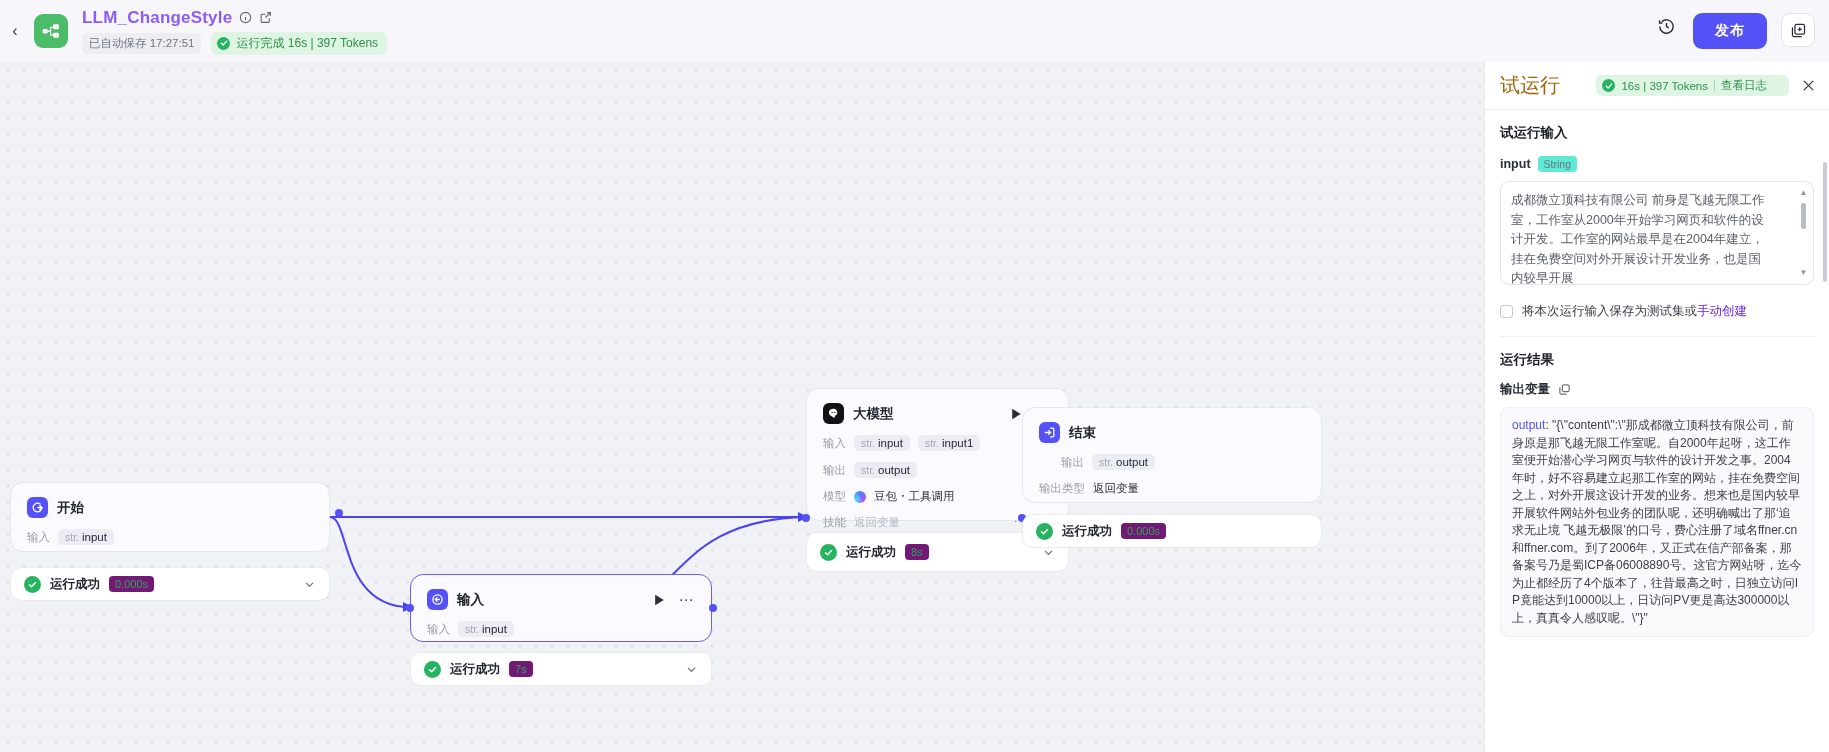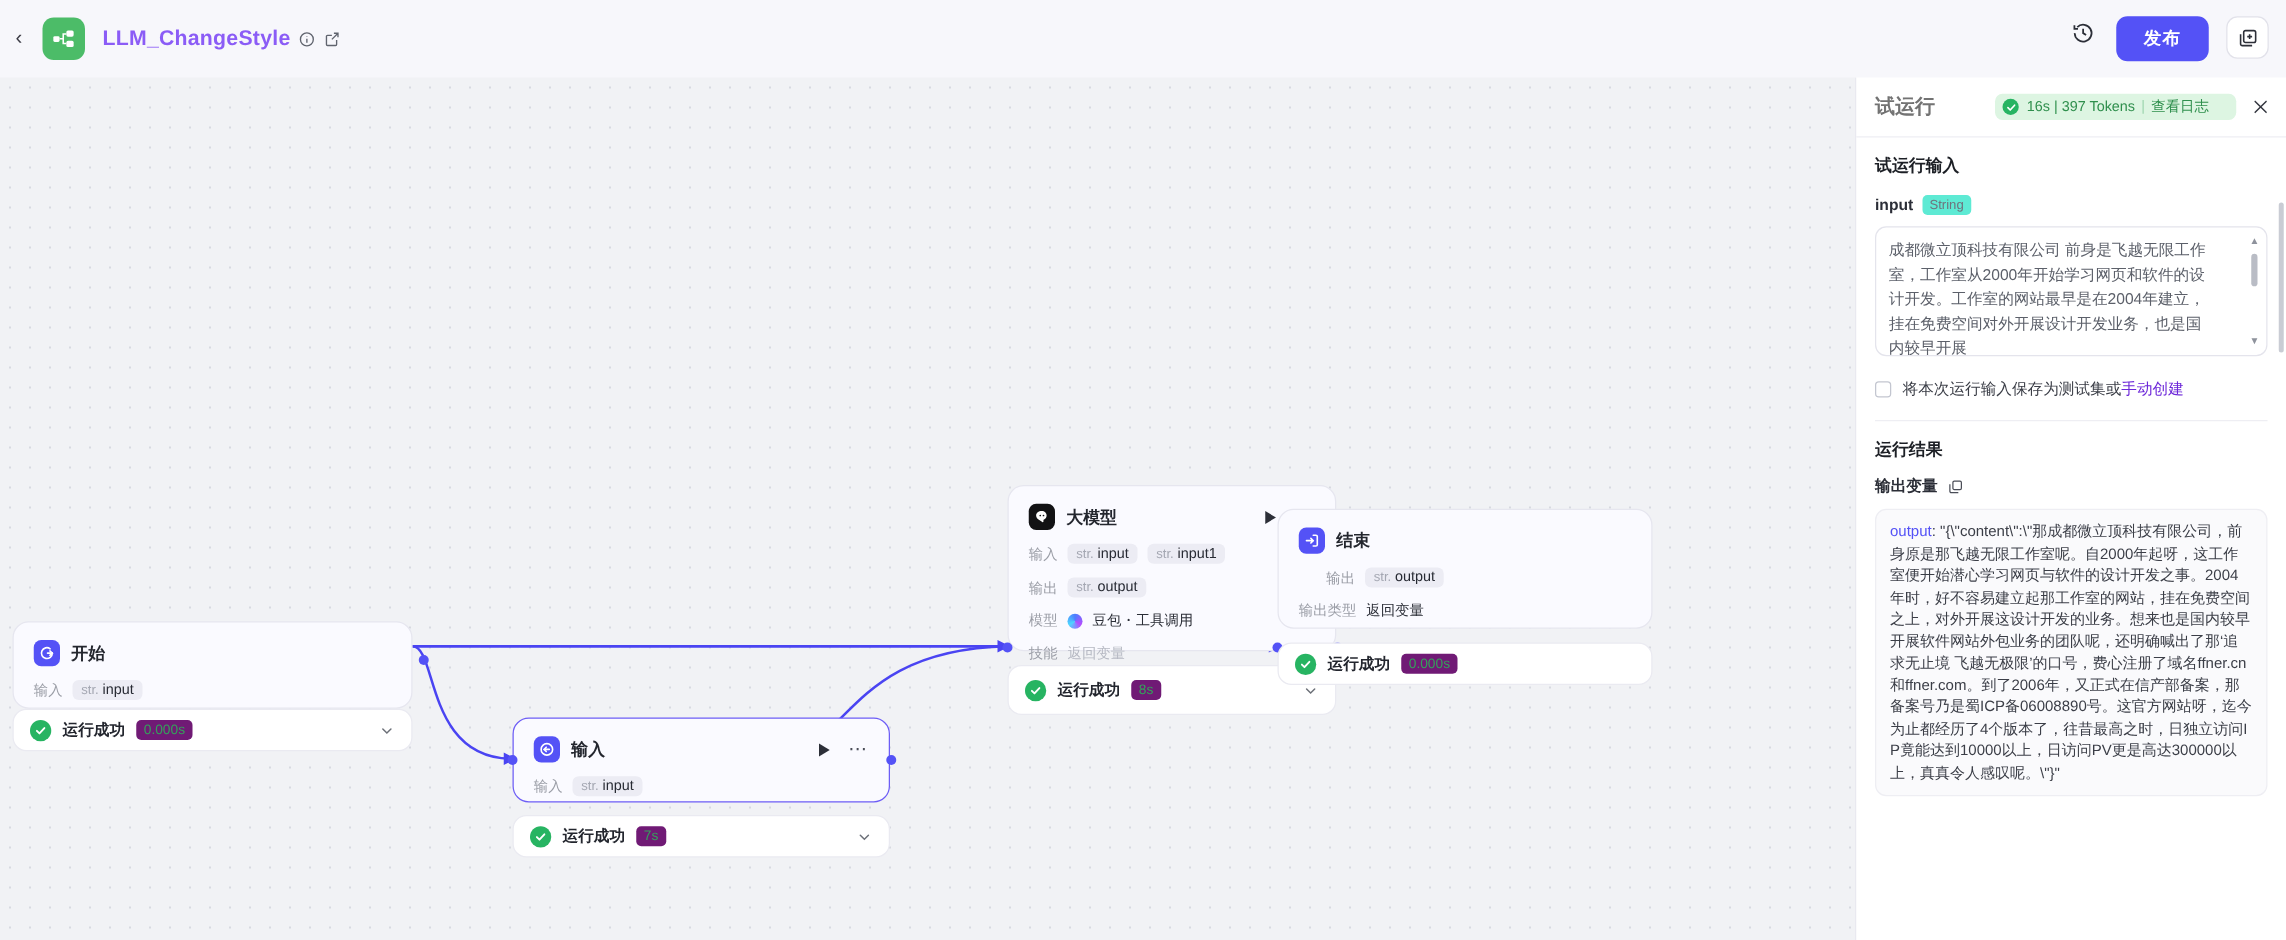--- a/index.html
+++ b/index.html
@@ -132,21 +132,21 @@
   
   .panel {
     position: absolute; right: 0; top: 62px; width: 345px; height: 690px;
     background: #fff; border-left: 1px solid #e9e9f0;
     display: flex; flex-direction: column;
   }
   .panel-head {
     height: 48px; display: flex; align-items: center; gap: 10px;
     padding: 0 13px 0 15px; border-bottom: 1px solid #eeeef3; flex: none;
   }
-  .panel-title { font-size: 16px; font-weight: bold; color: #737373; }
+  .panel-title { font-size: 20px; font-weight: normal; color: #a16207; }
   .panel-pill {
     margin-left: auto; display: flex; align-items: center; gap: 6px;
     background: #ddf5e2; border-radius: 6px; padding: 3px 22px 3px 6px;
     font-size: 11.5px; color: #2f8f4d; white-space: nowrap;
   }
   .pill-sep { width: 1px; height: 11px; background: #9ed6b0; }
   .log-link { color: #2f8f4d; cursor: pointer; }
   .close-x { color: #33363f; cursor: pointer; display: flex; padding-left: 2px; }
 
   .panel-body { flex: 1; overflow: hidden; position: relative; }
@@ -227,20 +227,31 @@
               <path d="M12 11v6M12 7.2v.8"></path>
           </svg>
         </span>
         <span class="mini-icon">
           <svg width="13" height="13" viewBox="0 0 24 24" fill="none" stroke="currentColor" stroke-width="2">
             <path d="M19 13v6.5a1.5 1.5 0 0 1-1.5 1.5h-12A1.5 1.5 0 0 1 4 19.5v-12A1.5 1.5 0 0 1 5.5 6H12"></path>
             <path d="M21 3l-9 9M15 3h6v6"></path>
           </svg>
         </span>
       </div>
+      <div class="meta-row">
+        <span class="autosave">已自动保存 17:27:51</span>
+        <span class="run-pill">
+          <span class="check-dot">
+            <svg width="8" height="8" viewBox="0 0 24 24" fill="none" stroke="#fff" stroke-width="4" stroke-linecap="round" stroke-linejoin="round">
+                <path d="M4 12.5l5.5 5.5L20 6.5"></path>
+              </svg>
+          </span>
+          <span>运行完成 16s | 397 Tokens</span>
+        </span>
+      </div>
     </div>
 
     <div class="topbar-right">
       <div class="icon-btn">
         <svg width="19" height="19" viewBox="0 0 24 24" fill="none" stroke="currentColor" stroke-width="1.8">
           <path d="M3.5 12a8.5 8.5 0 1 0 2.6-6.1"></path>
             <path d="M3.2 4v3.6h3.6"></path>
             <path d="M12 7.5V12l3 1.8"></path>
         </svg>
       </div>
@@ -264,21 +275,21 @@
 
       <path d="M330 455 C 350 455, 340 545, 410 545" stroke="#4a44f2" stroke-width="2" fill="none"></path>
       <path d="M403 540 l 10 5 l -10 5 z" fill="#4a44f2"></path>
 
       <path d="M612 545 C 680 545, 672 458, 806 455" stroke="#4a44f2" stroke-width="2" fill="none"></path>
 
       <path d="M952 455 L 1022 455" stroke="#4a44f2" stroke-width="2.2" fill="none"></path>
       <path d="M1015 450 l 10 5 l -10 5 z" fill="#4a44f2"></path>
     </svg>
 
-    <div class="node" style="left:10px; top:435px; width:320px; height:70px;">
+    <div class="node" style="left:10px; top:420px; width:320px; height:70px;">
       <div class="node-head">
         <span class="node-ico purple">
           <svg width="13" height="13" viewBox="0 0 24 24" fill="none" stroke="#fff" stroke-width="2.4" stroke-linecap="round">
             <path d="M20 12a8 8 0 1 1-3.2-6.4"></path>
               <path d="M13 12h7"></path>
               <path d="M16.5 8.8L20 12l-3.5 3.2"></path>
           </svg>
         </span>
         <span class="node-title">开始</span>
       </div>

